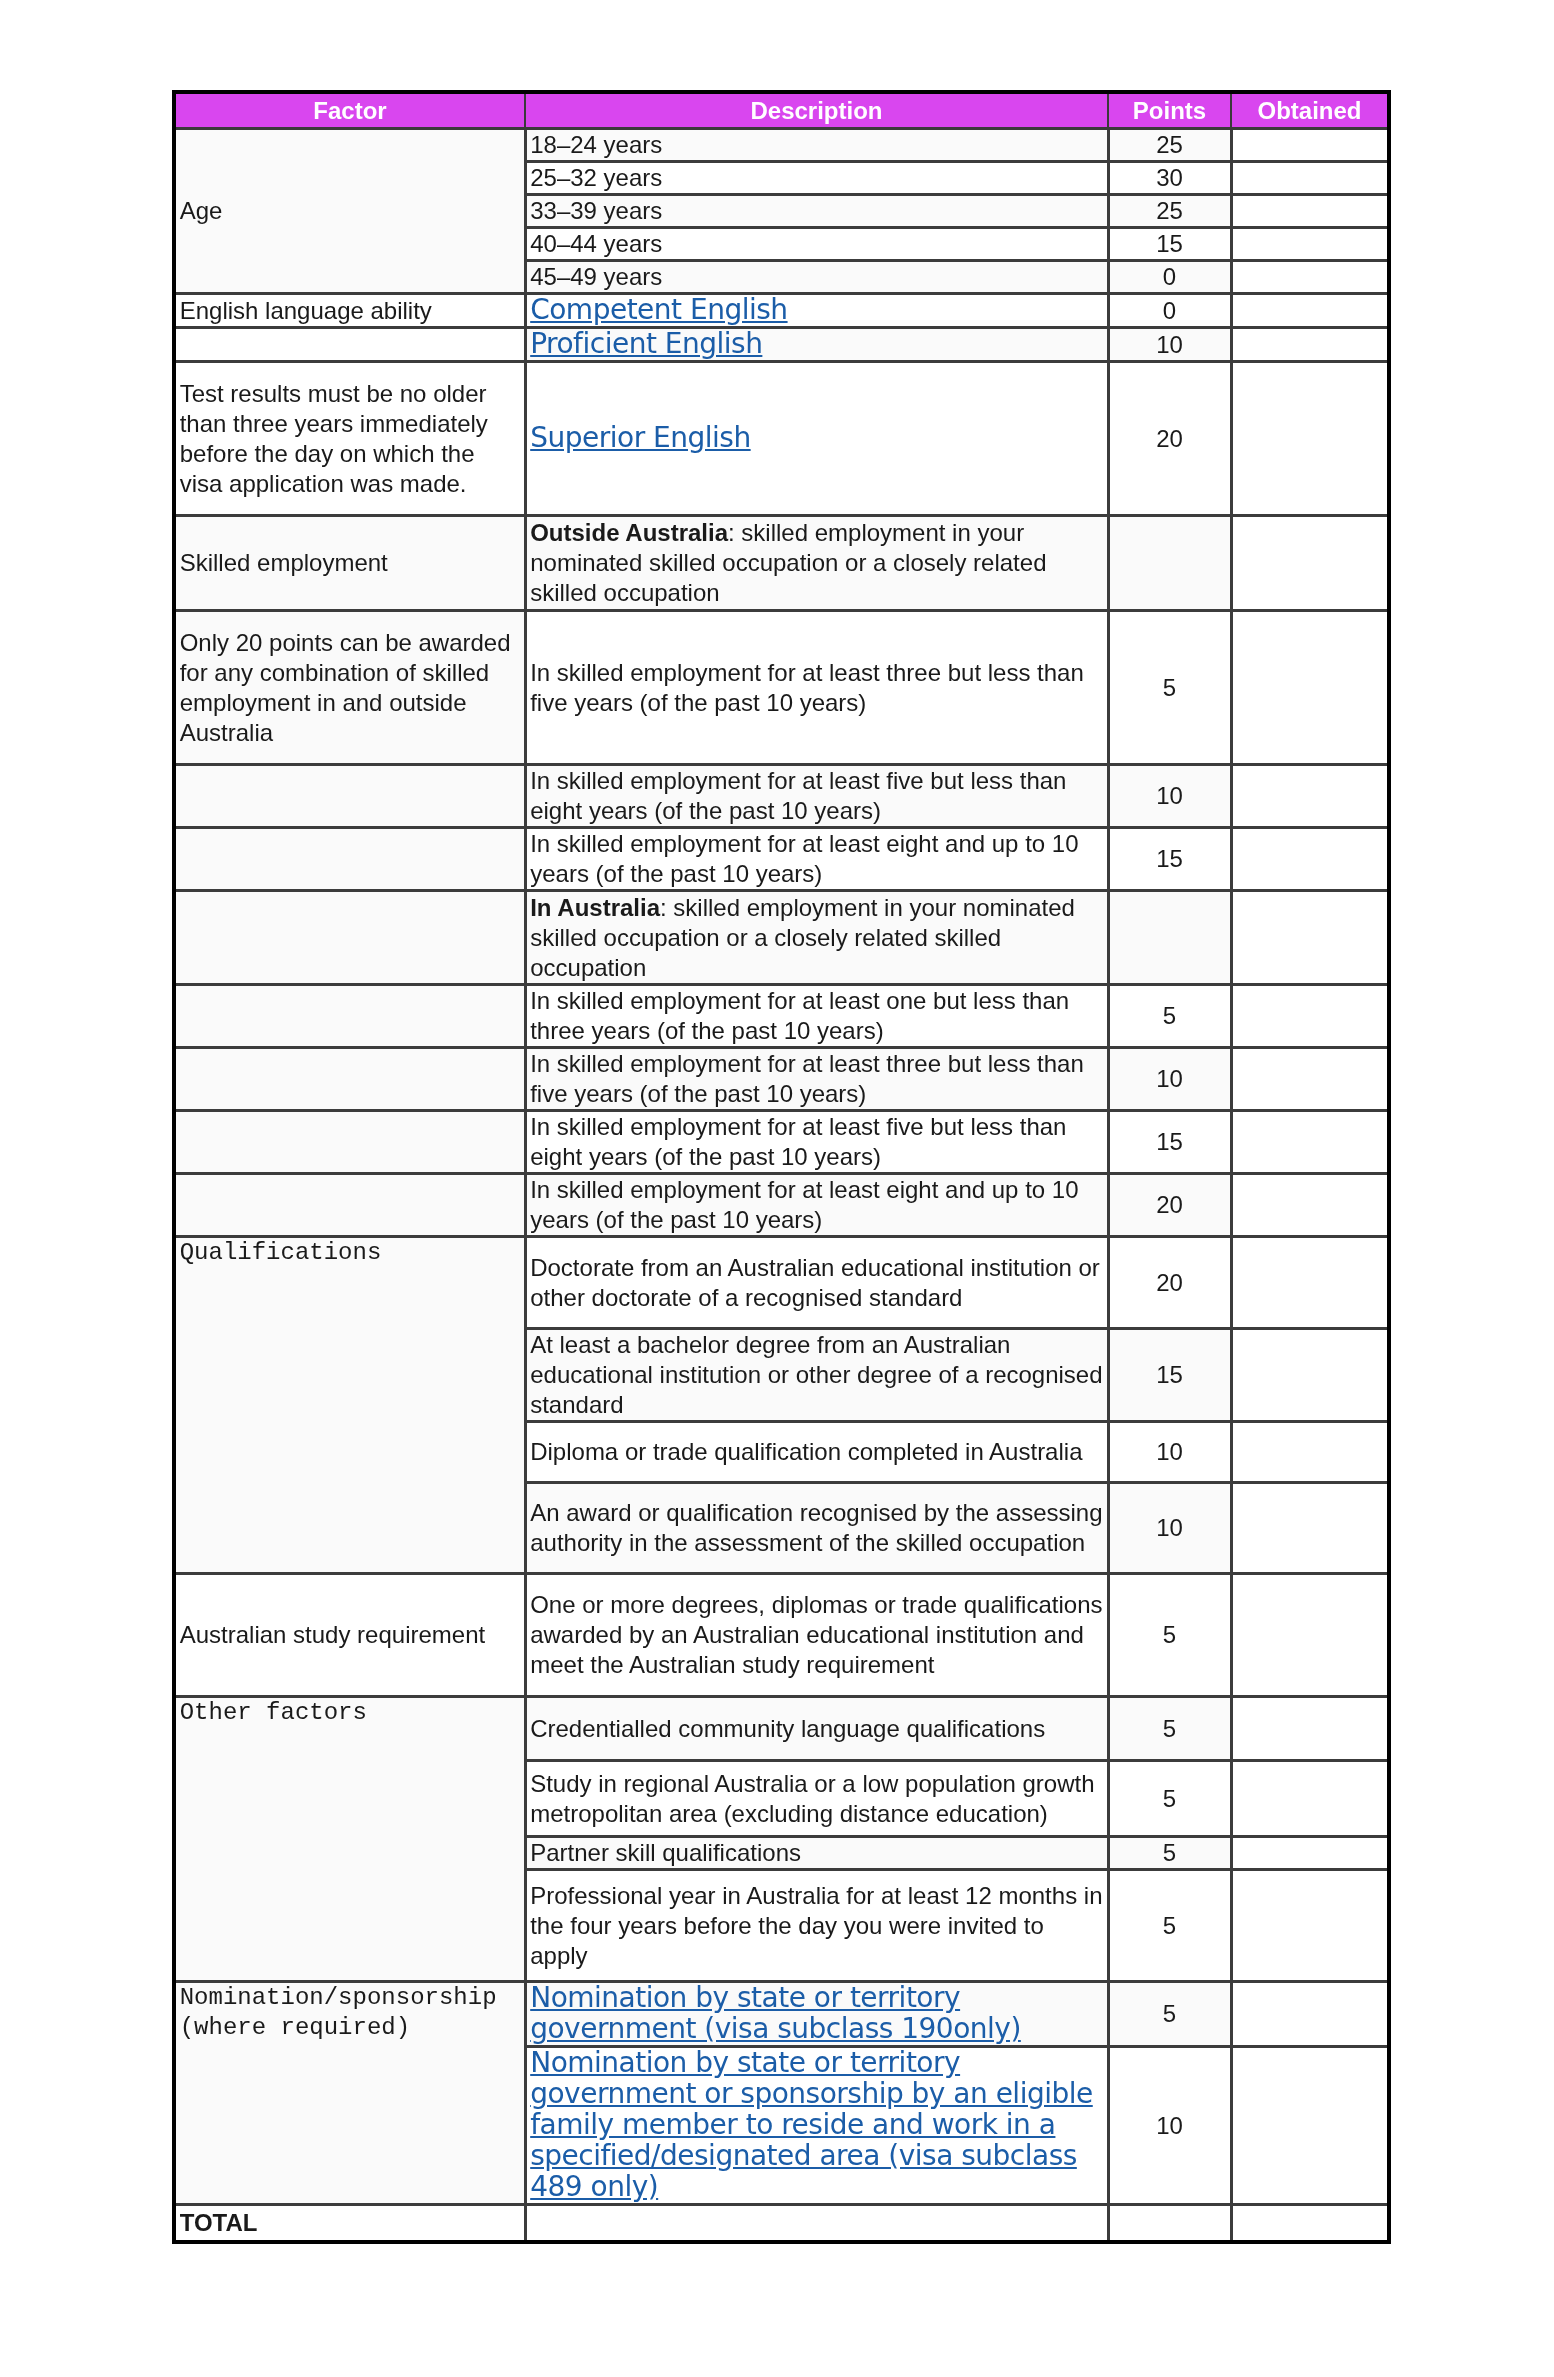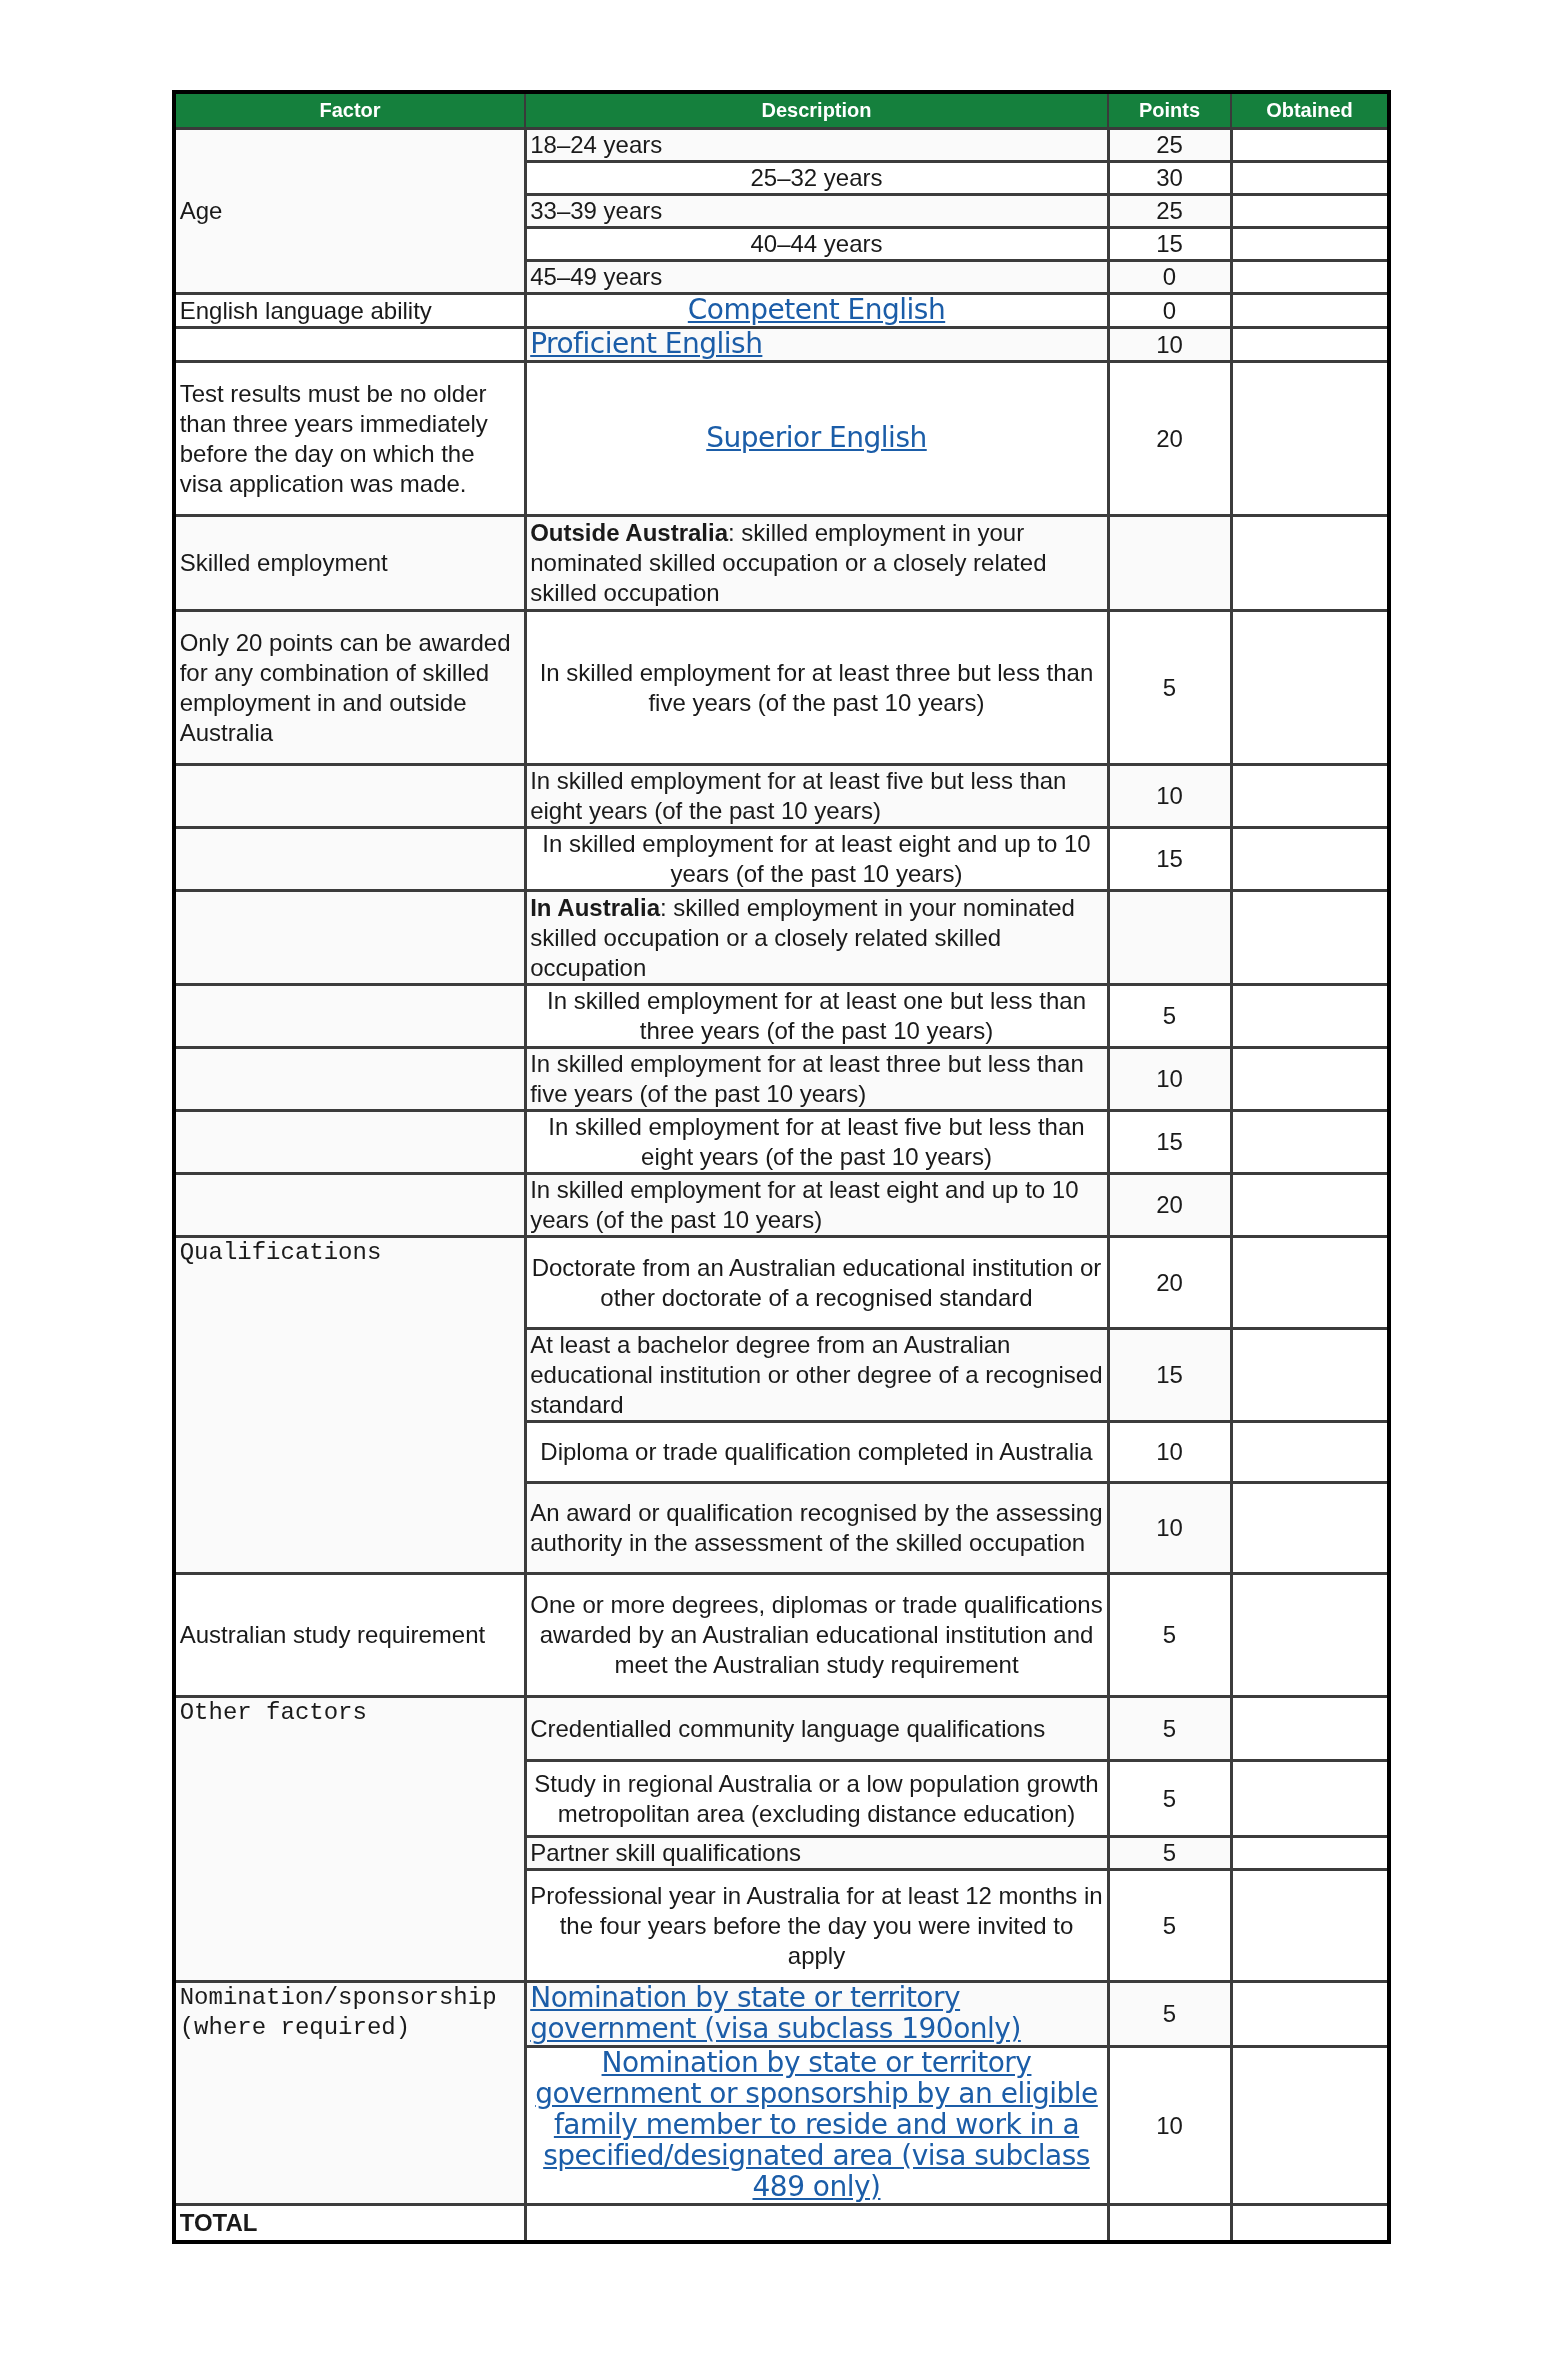--- a/index.html
+++ b/index.html
@@ -9,34 +9,34 @@
   table.points {
     position: absolute; left: 172px; top: 90px; width: 1216px;
     border-collapse: collapse; table-layout: fixed;
     border: 4.6px solid #000;
   }
   table.points col.c-factor { width: 351px; }
   table.points col.c-desc { width: 583px; }
   table.points col.c-points { width: 123px; }
   table.points col.c-obt { width: 158px; }
   table.points th {
-    background: #15803d; color: #ffffff; font-weight: bold; font-size: 20px;
+    background: #d946ef; color: #ffffff; font-weight: bold; font-size: 24px;
     height: 33px; padding: 0; text-align: center;
     border: 2.7px solid #3a3a3a; border-bottom: 3.7px solid #3a3a3a;
   }
   table.points td {
     border: 3.7px solid #3c3c3c; padding: 0 3.7px; font-size: 24px; line-height: 30px;
     vertical-align: middle; background: #fafafa;
   }
   table.points td.factor { background: #fafafa; }
   table.points td.factor.top { vertical-align: top; font-family: Liberation Mono, monospace; }
   table.points td.pts { text-align: center; }
   table.points td.obt { background: #ffffff; }
   table.points tr.alt td.desc, table.points tr.alt td.pts { background: #fafafa; }
-  table.points tr.plain td.desc, table.points tr.plain td.pts { background: #ffffff; text-align: center; }
+  table.points tr.plain td.desc, table.points tr.plain td.pts { background: #ffffff; }
   .link { color: #1b5da8; text-decoration: underline; font-family: "DejaVu Sans", sans-serif;
           font-size: 28px; letter-spacing: -0.5px; }
   .bold-lead { font-weight: bold; }
   td.total { font-weight: bold; font-size: 25.6px; background: #ffffff !important; }
 </style>
 </head>
 <body>
 
 <div class="page">
 <table class="points">

